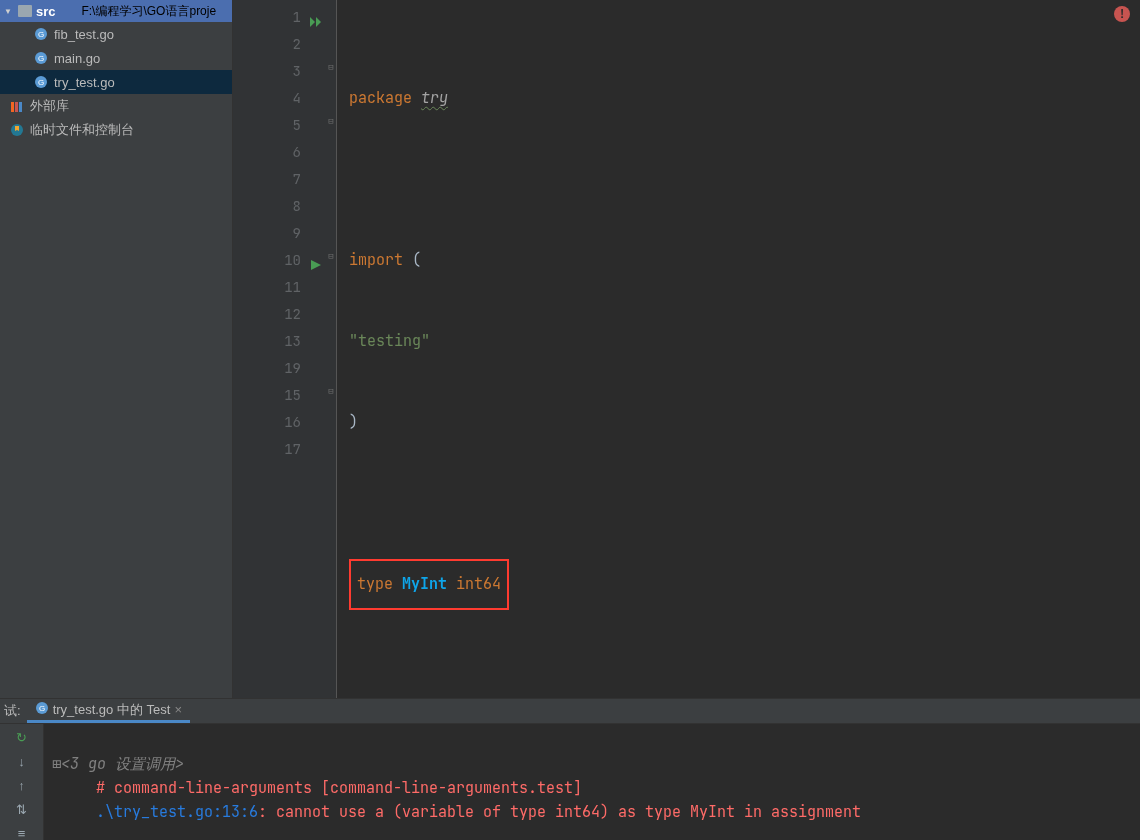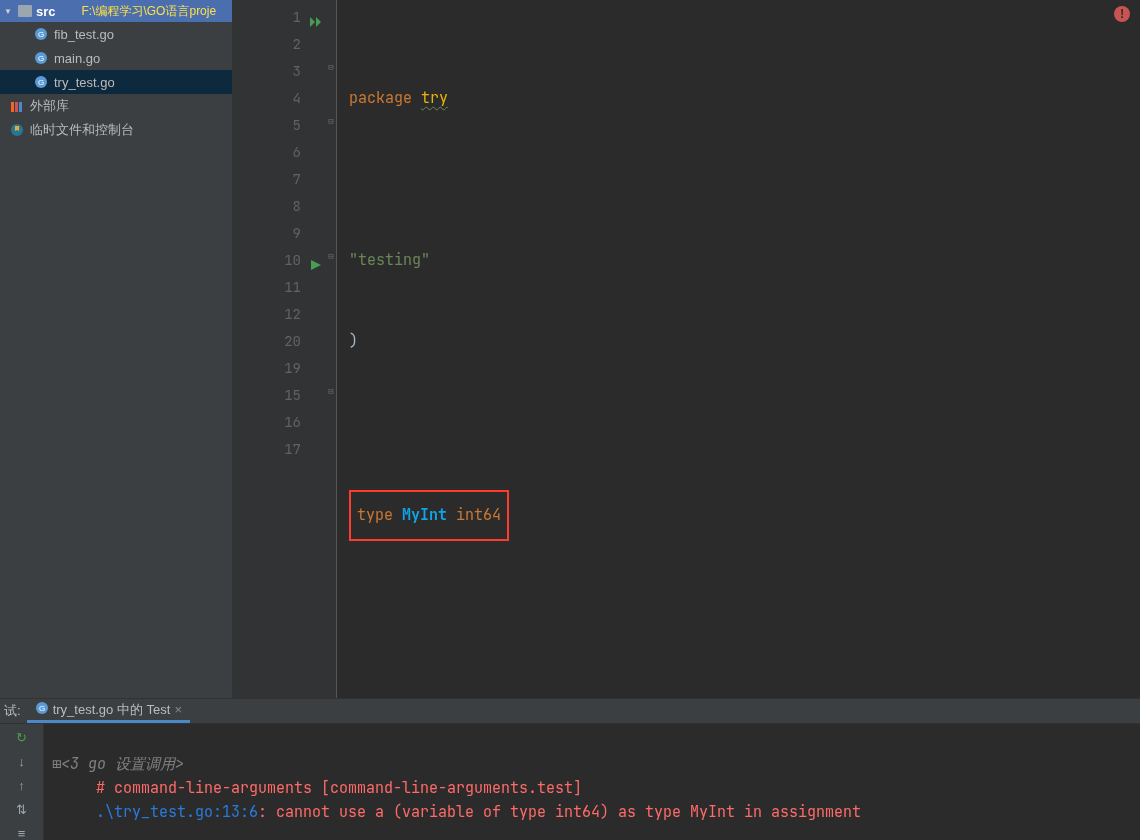--- a/index.html
+++ b/index.html
@@ -18,21 +18,21 @@
   font-family: 'Segoe UI', Arial, sans-serif; font-size: 13px;
   border-right: 1px solid #323232;
 }
 .proj-root {
   display: flex; align-items: center; padding: 2px 4px;
   background: #4b6eaf; color: #fff; height: 22px; gap: 4px; white-space: nowrap; overflow: hidden;
 }
 .proj-root .arrow { font-size: 8px; color: #cfcfcf; margin-right: 2px; }
 .proj-root .folder-ic { width: 14px; height: 12px; background: #9aa7b0; border-radius: 1px; display: inline-block; }
 .proj-root .name { font-weight: bold; }
-.proj-root .path { color: #fde047; font-size: 12px; margin-left: 2px; padding-left: 20px; }
+.proj-root .path { color: #000000; font-size: 12px; margin-left: 2px; padding-left: 20px; }
 .tree-item {
   display: flex; align-items: center; height: 24px; padding-left: 34px; gap: 6px;
   color: #bbbbbb; cursor: pointer; white-space: nowrap;
 }
 .tree-item.selected { background: #0d293e; }
 .tree-item .go-ic { width: 14px; height: 14px; display: inline-flex; align-items: center; justify-content: center; }
 .lib-item { padding-left: 10px; }
 .lib-item .lib-ic { width: 14px; height: 14px; display: inline-block; }
 .sidebar-spacer { flex: 1; }
 
@@ -48,23 +48,23 @@
   width: 14px; height: 14px;
 }
 .fold-col {
   width: 10px; background: #313335; border-right: 1px solid #555; position: relative;
 }
 .fold-col .fold { position: absolute; left: -1px; width: 10px; height: 10px; color: #6e6e6e; font-size: 9px; line-height: 10px; text-align: center; }
 .code {
   flex: 1; padding-top: 4px; padding-left: 12px; font-size: 15px; position: relative;
   line-height: 27px; white-space: pre;
 }
-.code .row { height: 27px; display: flex; align-items: flex-start; }
+.code .row { height: 27px; display: flex; align-items: center; }
 .kw { color: #cc7832; }
-.pkg { color: #eab308; }
+.pkg { color: #a3a3a3; font-style: italic; }
 .str { color: #6a8759; }
 .utyp { color: #0ea5e9; font-weight: bold; }
 .wavy { text-decoration: underline wavy #6a8759; text-decoration-thickness: 1px; text-underline-offset: 3px; }
 .redbox {
   border: 2px solid #ff3b30; padding: 10px 6px; display: inline-flex; align-items: center;
 }
 .err-badge {
   position: absolute; top: 6px; right: 10px; width: 16px; height: 16px;
   background: #c75450; border-radius: 50%; color: #2b2b2b;
   font-weight: bold; font-size: 12px; text-align: center; line-height: 16px;
@@ -175,36 +175,37 @@
       <div class="row"><span>7</span></div>
       <div class="row"><span>8</span></div>
       <div class="row"><span>9</span></div>
       <div class="row"><span>10</span>
         <span class="mark"><svg width="14" height="14">
               <path d="M2 2 L12 7 L2 12 Z" fill="#499c54"></path>
             </svg></span>
       </div>
       <div class="row"><span>11</span></div>
       <div class="row"><span>12</span></div>
-      <div class="row"><span>20</span></div>
+      <div class="row"><span>13</span></div>
       <div class="row"><span>19</span></div>
       <div class="row"><span>15</span></div>
       <div class="row"><span>16</span></div>
       <div class="row"><span>17</span></div>
     </div>
     <div class="fold-col">
       <div class="fold" style="top:62px">⊟</div>
       <div class="fold" style="top:116px">⊟</div>
       <div class="fold" style="top:251px">⊟</div>
       <div class="fold" style="top:386px">⊟</div>
     </div>
     <div class="code">
       <div class="err-badge">!</div>
       <div class="row"><span class="kw">package </span><span class="pkg wavy">try</span></div>
       <div class="row"></div>
+      <div class="row"><span class="kw">import </span><span>(</span></div>
       <div class="row">    <span class="str">"testing"</span></div>
       <div class="row"><span>)</span></div>
       <div class="row"></div>
       <div class="row"><span class="redbox"><span class="kw">type </span><span class="utyp">MyInt </span><span class="kw">int64</span></span></div>
       <div class="row"></div>
       
       
       
       
       

